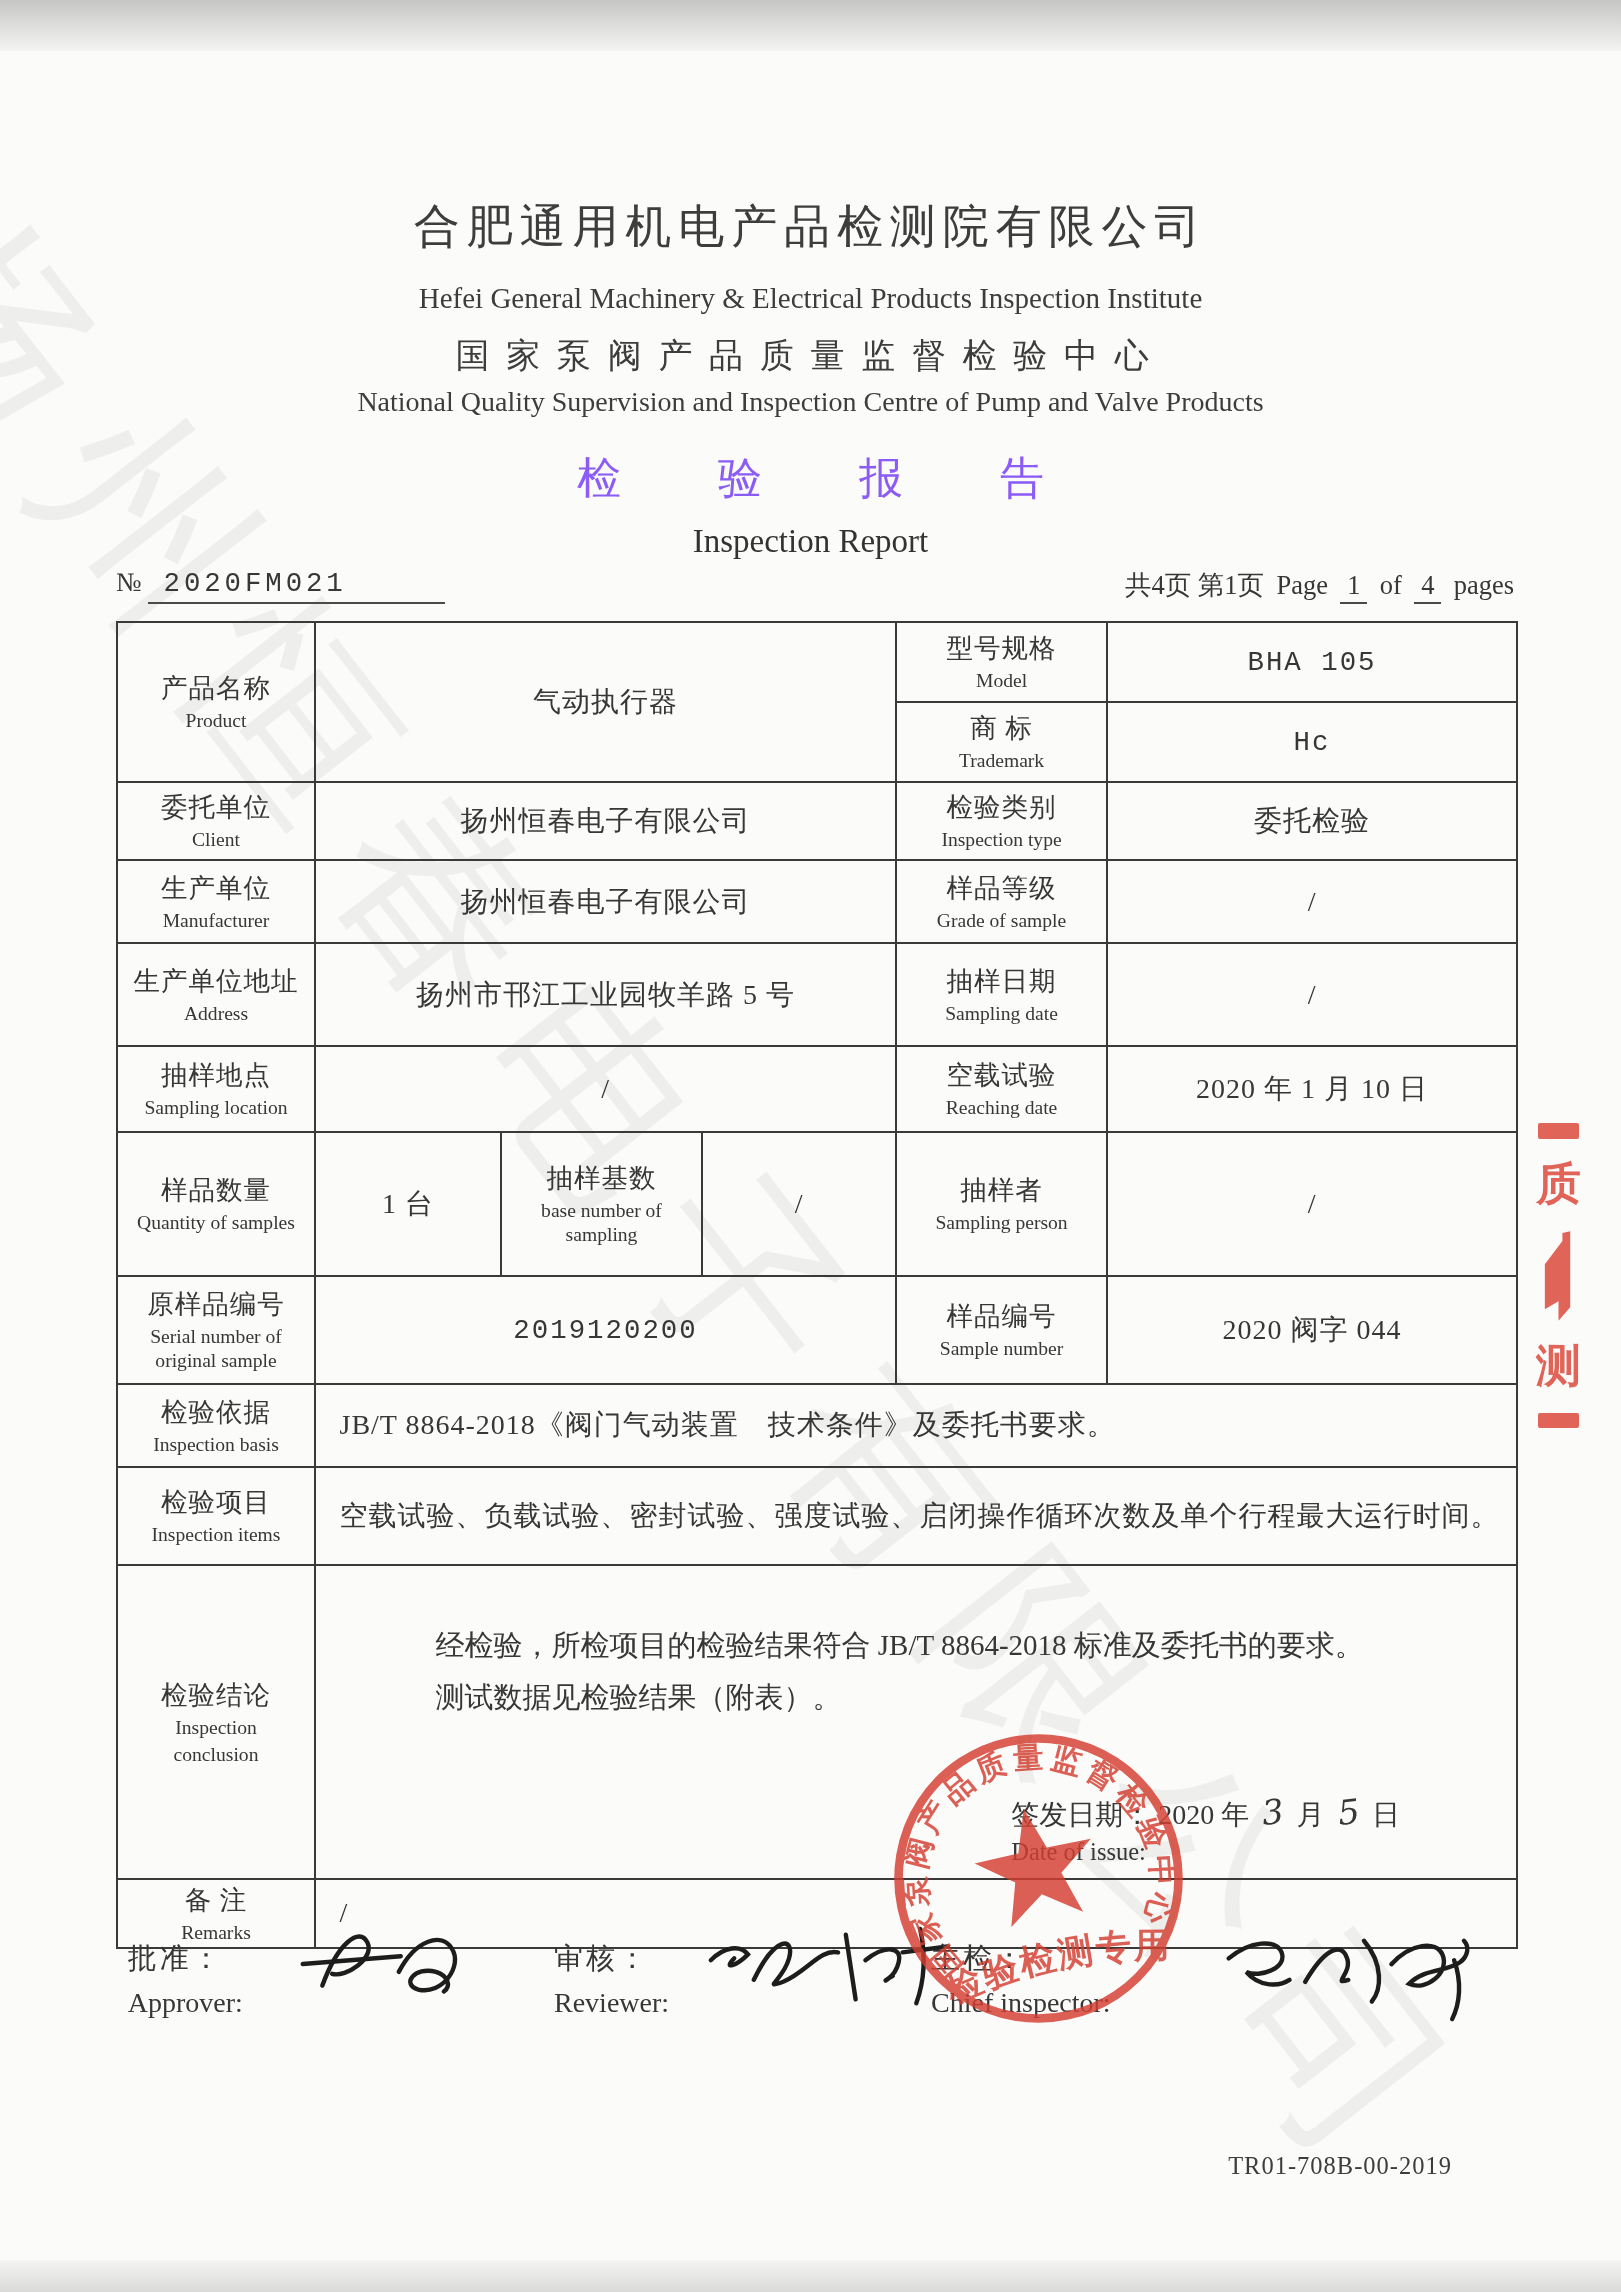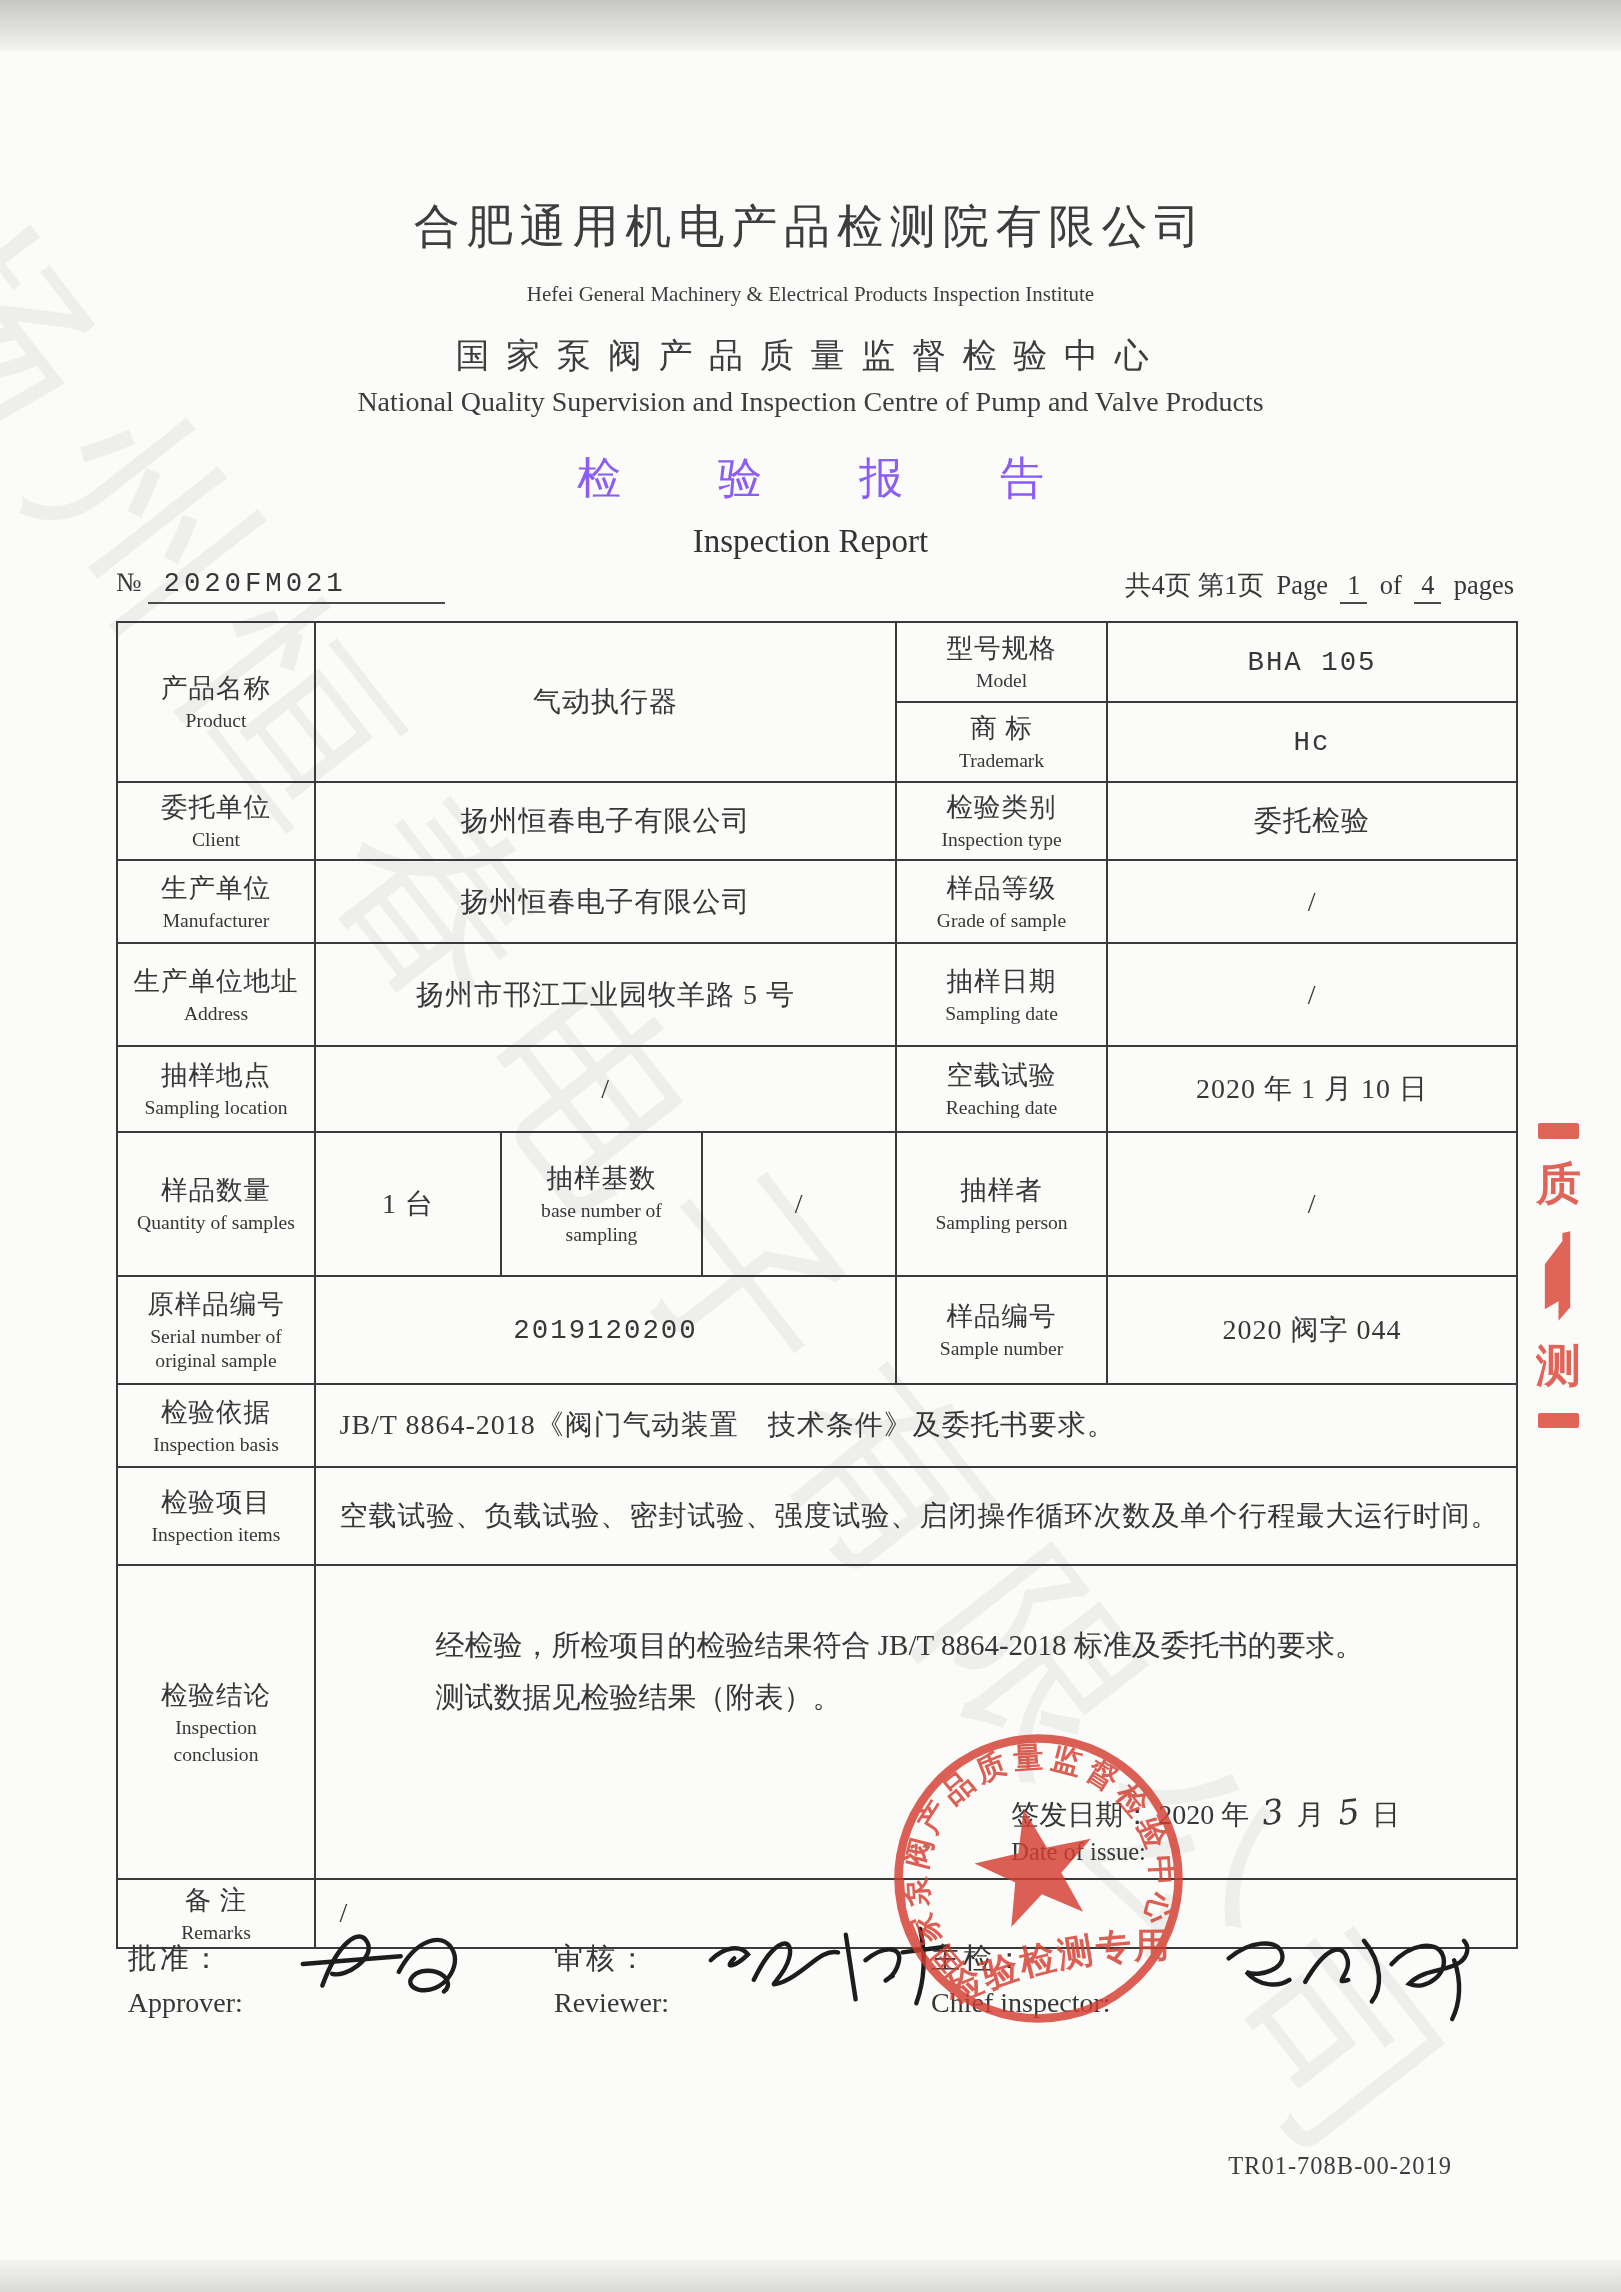--- a/index.html
+++ b/index.html
@@ -13,21 +13,21 @@
     background:linear-gradient(#c6c6c4,#f4f4f2);}
   .edge-bottom{position:absolute;bottom:0;left:0;right:0;height:33px;
     background:linear-gradient(#f4f4f2,#d9d9d7);}
   .watermark{
     position:absolute;top:167px;left:39px;transform-origin:0 0;
     transform:rotate(52deg);font-size:201px;letter-spacing:41px;
     white-space:nowrap;color:#1a1a1a;opacity:0.05;pointer-events:none;
   }
   .hdr{position:absolute;left:0;width:100%;text-align:center;}
   .org-cn{top:196px;font-size:46px;letter-spacing:6.9px;color:#3d3d3d;}
-  .org-en{top:282px;font-size:21px;color:#3d3d3d;}
+  .org-en{top:282px;font-size:29px;color:#3d3d3d;}
   .center-cn{top:333px;font-size:34px;letter-spacing:16.7px;color:#3d3d3d;}
   .center-en{top:386px;font-size:28px;color:#3d3d3d;}
   .title-cn{top:449px;font-size:44px;letter-spacing:43px;text-indent:43px;color:#8b5cf6;}
   .title-en{top:523px;font-size:33px;color:#333;}
   .no-line{
     position:absolute;left:116px;right:104px;top:567px;
     display:flex;justify-content:space-between;align-items:flex-start;font-size:26.5px;
   }
   .no-value{
     display:inline-block;min-width:274px;border-bottom:2px solid #4a4a4a;

